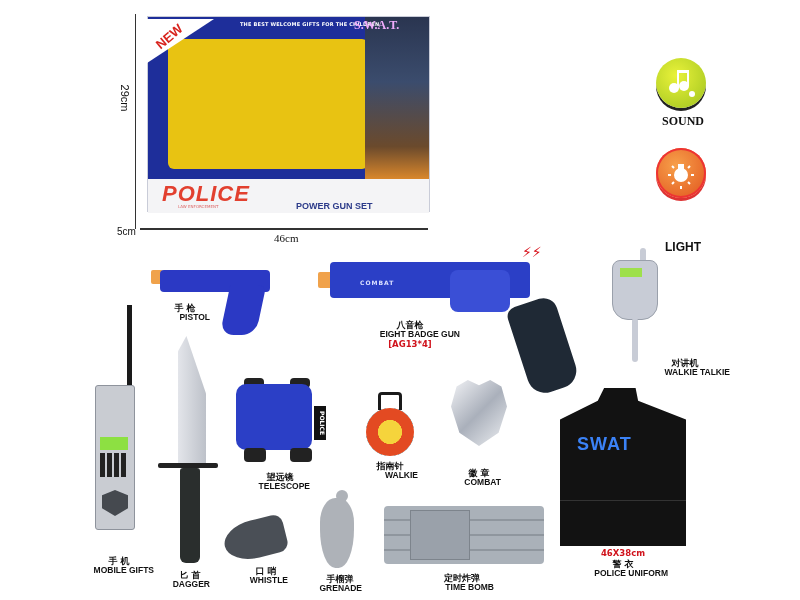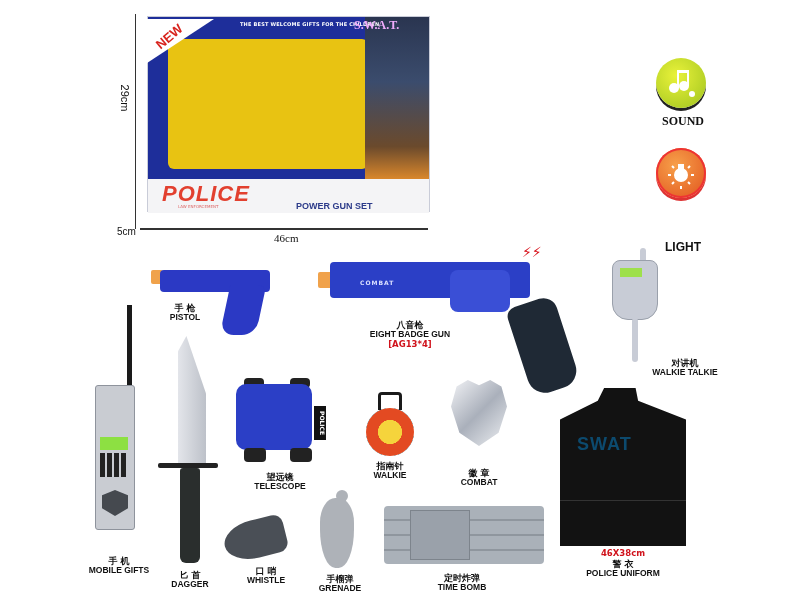--- a/index.html
+++ b/index.html
@@ -1,21 +1,21 @@
 <!DOCTYPE html>
 <html><head>
 <meta charset="utf-8">
 <style>
   * { box-sizing: border-box; margin: 0; padding: 0; }
   html, body { width: 800px; height: 600px; background: #ffffff; overflow: hidden; }
   body { position: relative; font-family: "DejaVu Sans", sans-serif; color: #111; }
   .abs { position: absolute; }
   .lbl { position: absolute; text-align: center; font-weight: bold; line-height: 1.15; white-space: nowrap; }
   .lbl .cn { font-size: 9px; display: block; }
-  .lbl .en { font-size: 8.5px; display: block; font-family: "Liberation Sans", sans-serif; }
+  .lbl .en { font-size: 8.5px; display: block; font-family: "Liberation Sans", sans-serif; text-align: right; }
   .lbl .red { color: #d0121b; font-size: 8.5px; display: block; }
 
   
   .box { left: 147px; top: 16px; width: 283px; height: 196px; background: #1e2e9a; border: 1px solid #c9ccd8; }
   .box-inner { position: absolute; left: 20px; top: 22px; width: 200px; height: 130px; background: #e8c312; border-radius: 6px; }
   .box-bottom { position: absolute; left: 0; top: 162px; width: 100%; height: 34px; background: #f4f4f6; }
   .box-photo { position: absolute; right: 0; top: 0; width: 64px; height: 162px;
     background: linear-gradient(180deg, #2a3550 0%, #3b4c6d 40%, #6b4a2c 80%, #d9872c 100%); }
   .new-band { position: absolute; left: -4px; top: 2px; width: 70px; height: 46px; background: #ffffff;
     clip-path: polygon(0 0, 100% 0, 0 100%); }
@@ -72,21 +72,21 @@
   .bino-bot1 { left: 244px; top: 448px; width: 22px; height: 14px; background: #222; border-radius: 4px; }
   .bino-bot2 { left: 290px; top: 448px; width: 22px; height: 14px; background: #222; border-radius: 4px; }
   .bino-tag { left: 314px; top: 406px; width: 12px; height: 34px; background: #111; color: #fff; font-size: 6px; writing-mode: vertical-rl; text-align: center; font-weight: bold; }
 
   .compass { left: 366px; top: 408px; width: 48px; height: 48px; border-radius: 50%; background: radial-gradient(circle, #f5d43c 0 35%, #e34a22 36% 70%, #1a1a1a 71%); }
   .compass-hook { left: 378px; top: 392px; width: 24px; height: 18px; border: 3px solid #1a1a1a; border-bottom: none; border-radius: 4px 4px 0 0; }
 
   .badge { left: 451px; top: 380px; width: 56px; height: 66px; background: linear-gradient(135deg, #f2f3f6, #aab0bb, #eef0f3); clip-path: polygon(10% 10%, 30% 0, 50% 8%, 70% 0, 90% 10%, 100% 40%, 85% 80%, 50% 100%, 15% 80%, 0 40%); }
 
   .vest { left: 560px; top: 388px; width: 126px; height: 158px; background: #121212; clip-path: polygon(35% 0, 60% 0, 62% 8%, 100% 20%, 100% 100%, 0 100%, 0 20%, 30% 8%); }
-  .vest-swat { left: 577px; top: 434px; font-size: 18px; font-weight: bold; color: #0c4a6e; font-family: "Liberation Sans", sans-serif; letter-spacing: 1px; }
+  .vest-swat { left: 577px; top: 434px; font-size: 18px; font-weight: bold; color: #3b82f6; font-family: "Liberation Sans", sans-serif; letter-spacing: 1px; }
   .vest-line { left: 560px; top: 500px; width: 126px; height: 1px; background: #333; }
 
   .whistle { left: 224px; top: 520px; width: 62px; height: 38px; background: #4a4f56; border-radius: 50% 10px 10px 50%; transform: rotate(-14deg); }
   .grenade { left: 320px; top: 498px; width: 34px; height: 70px; background: #aeb2b8; border-radius: 45% 45% 45% 45% / 35% 35% 55% 55%; }
   .grenade-pin { left: 336px; top: 490px; width: 12px; height: 12px; border-radius: 50%; background: #aeb2b8; }
 
   .bomb { left: 384px; top: 506px; width: 160px; height: 58px; background: #a9b0b8; border-radius: 4px;
     background-image: repeating-linear-gradient(180deg, #aab1b9 0 13px, #8f969e 13px 15px); }
   .bomb-panel { left: 410px; top: 510px; width: 60px; height: 50px; background: #9aa1aa; border: 1px solid #7d848c; }
 </style>

